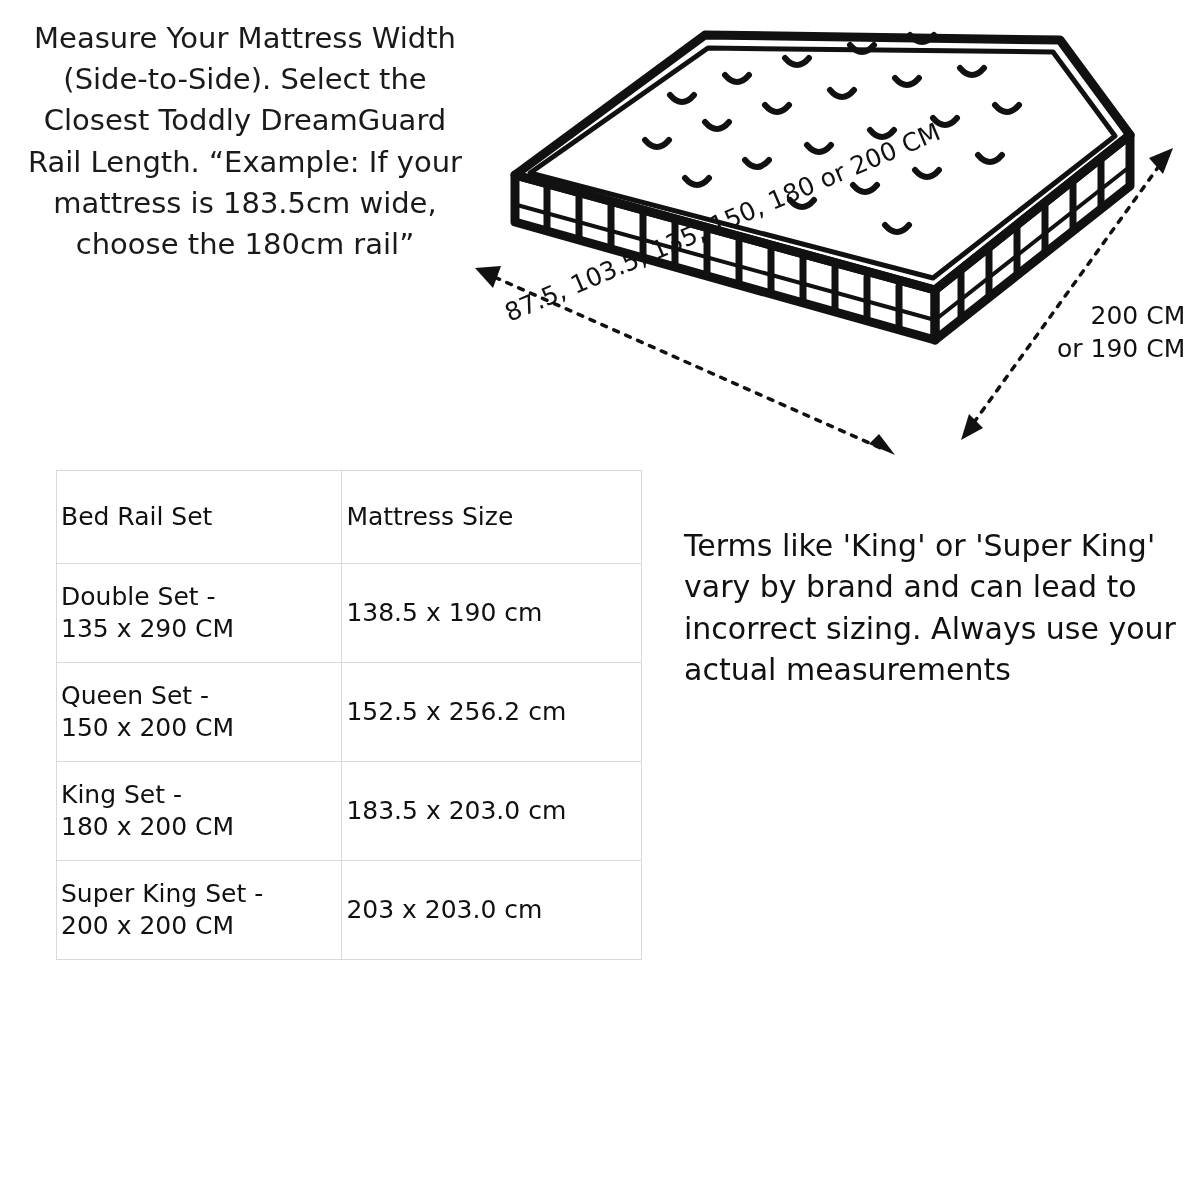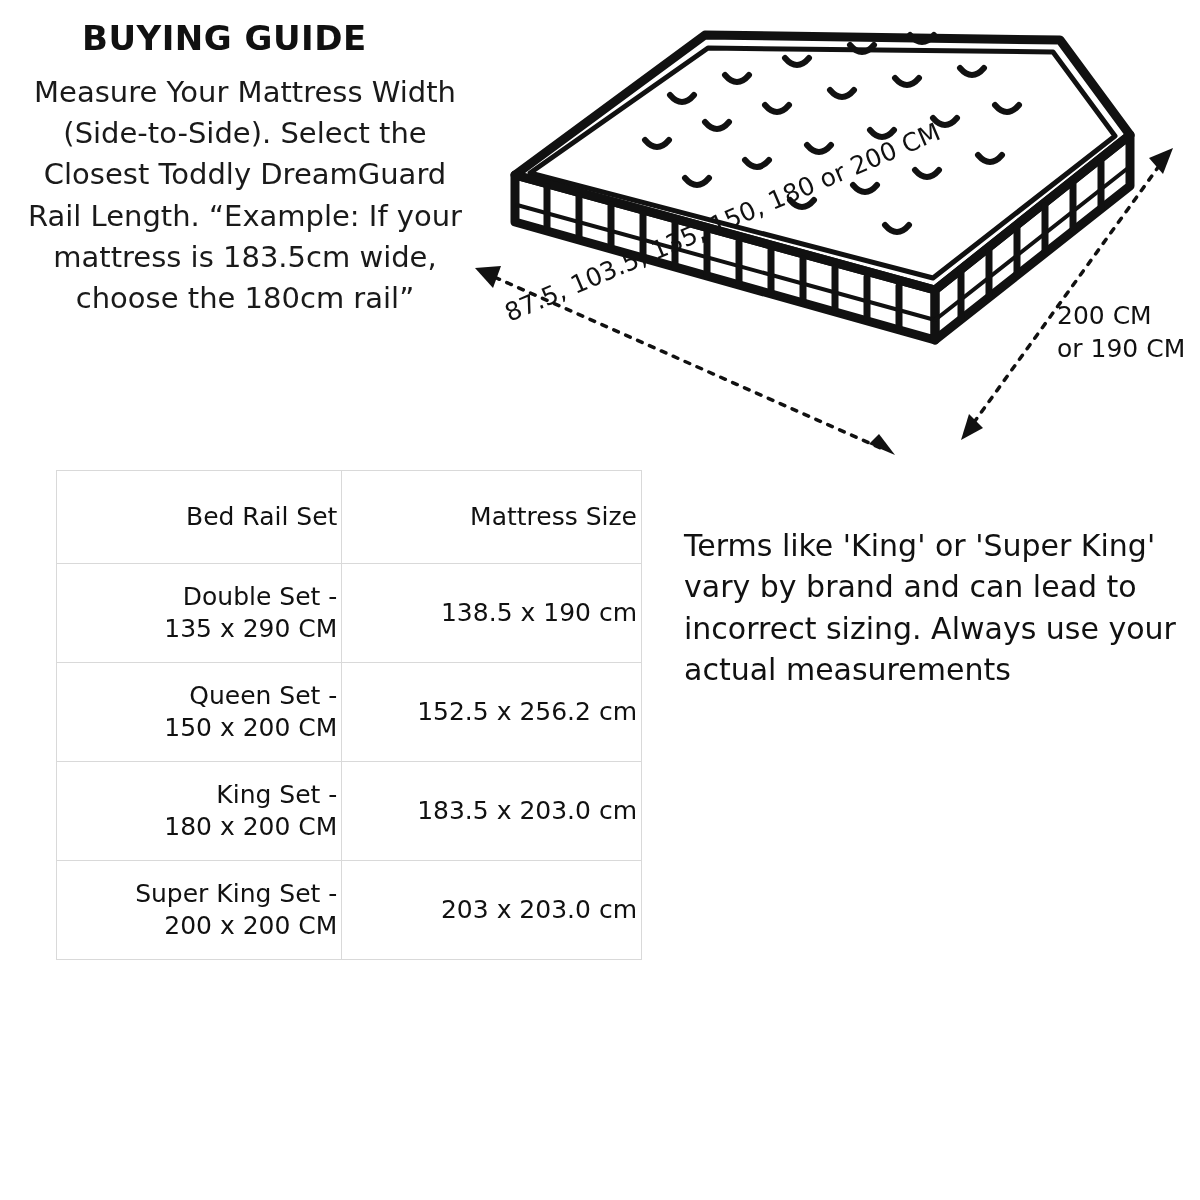--- a/index.html
+++ b/index.html
@@ -58,34 +58,34 @@
   #dim-width {
     left: 45px;
     top: 300px;
     transform: rotate(-23deg);
     transform-origin: left top;
     text-align: left;
   }
   #dim-depth {
     left: 602px;
     top: 300px;
-    text-align: left;
+    text-align: right;
   }
 
   
   #size-table {
     position: absolute;
     left: 56px;
     top: 470px;
     width: 586px;
     border-collapse: collapse;
   }
   #size-table td, #size-table th {
     border: 1px solid #d9d9d9;
-    text-align: right;
+    text-align: left;
     font-weight: normal;
     font-size: 25px;
     color: #111;
     padding: 10px 4px;
     line-height: 1.3;
   }
   #size-table th {
     height: 72px;
   }
   #size-table td {
@@ -107,21 +107,20 @@
     font-size: 30px;
     line-height: 1.38;
     color: #111;
   }
   #note-2 { margin-top: 58px; }
 </style>
 </head>
 <body>
 
 <div id="intro">
-  <div id="intro-title">BUYING GUIDE</div>
   <div id="intro-body">Measure Your Mattress Width (Side-to-Side). Select the Closest Toddly DreamGuard Rail Length. “Example: If your mattress is 183.5cm wide, choose the 180cm rail”</div>
 </div>
 
 <div id="illustration">
   <svg width="745" height="470" viewBox="0 0 745 470" xmlns="http://www.w3.org/2000/svg">
     <g fill="none" stroke="#111111" stroke-width="9" stroke-linejoin="round" stroke-linecap="round">
 
       <path d="M60 175 L250 35 L605 40 L675 135 L480 290 Z"></path>
 
       <path d="M75 173 L253 48 L598 52 L660 136 L478 278 Z" stroke-width="5"></path>

